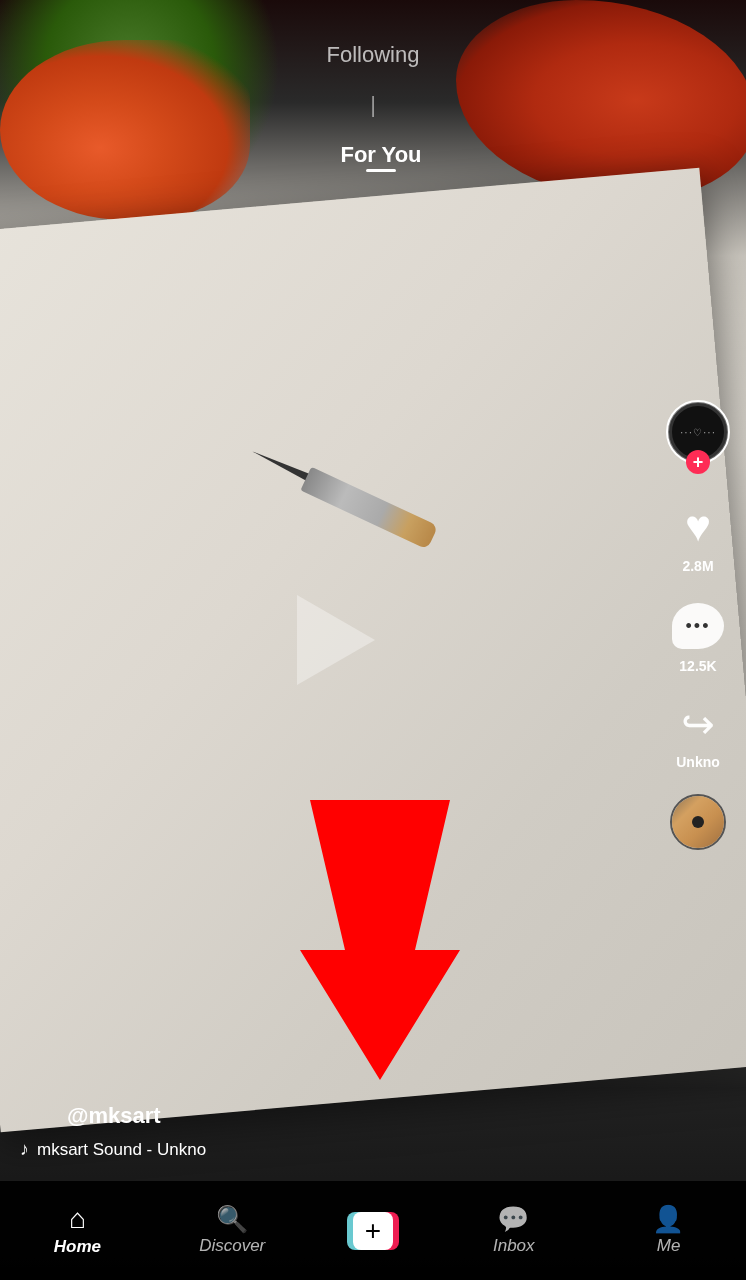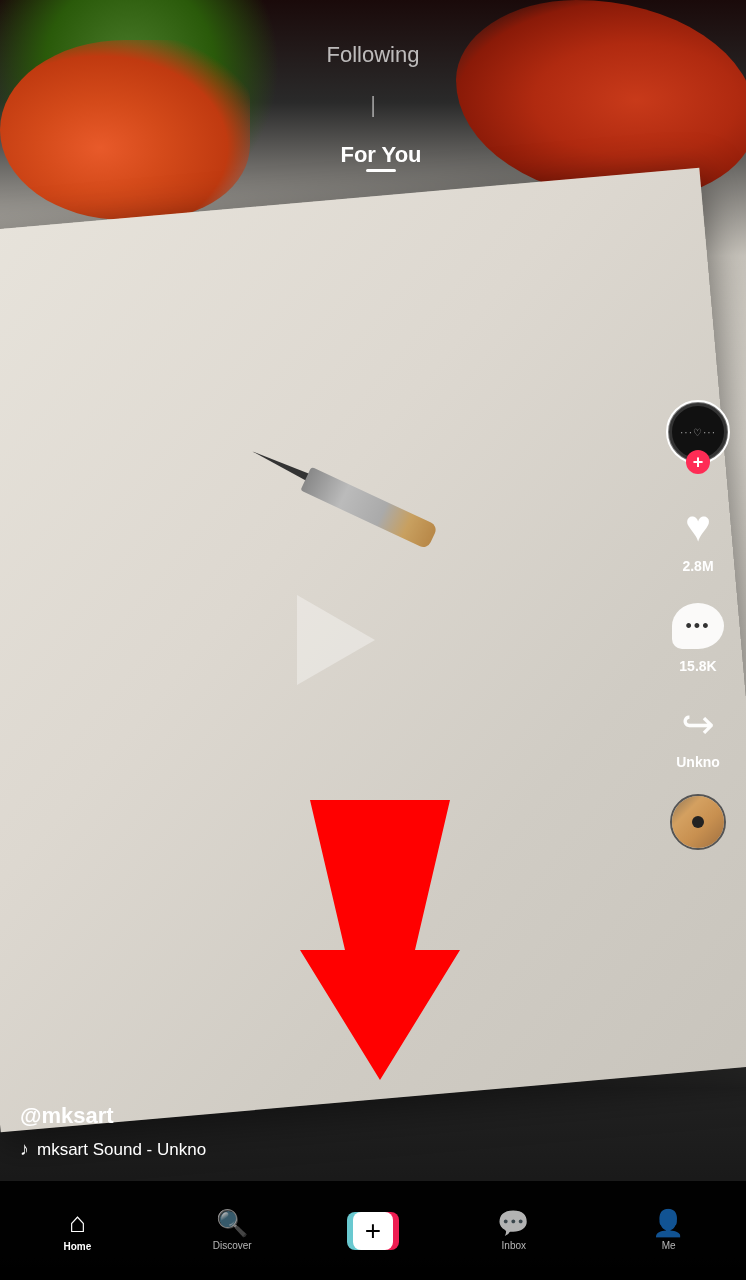--- a/index.html
+++ b/index.html
@@ -353,20 +353,21 @@
       left: 20px;
       right: 90px;
       z-index: 10;
     }
 
     .username {
       color: #fff;
       font-size: 22px;
       font-weight: 700;
       margin-bottom: 10px;
+      margin-left: 47px;
     }
 
     .music-info {
       color: #fff;
       font-size: 17px;
       display: flex;
       align-items: center;
       gap: 8px;
     }
 
@@ -411,22 +412,23 @@
       min-width: 80px;
     }
 
     .nav-icon {
       font-size: 28px;
       line-height: 1;
     }
 
     .nav-label {
       color: #fff;
-      font-size: 10px;
+      font-size: 17px;
       font-weight: 500;
+      font-style: italic;
     }
 
     .nav-item.active .nav-label {
       color: #fff;
       font-weight: 700;
     }
 
     .nav-item:not(.active) .nav-icon,
     .nav-item:not(.active) .nav-label {
       color: rgba(255,255,255,0.7);
@@ -554,21 +556,21 @@
     </div>
     <span class="action-label">2.8M</span>
   </div>
 
   <div class="action-btn">
     <div class="action-icon">
       <div class="comment-bubble">
         <span class="comment-dots">•••</span>
       </div>
     </div>
-    <span class="action-label">15.8K</span>
+    <span class="action-label">12.5K</span>
   </div>
 
   <div class="action-btn">
     <div class="action-icon share-arrow">
       <span class="share-arrow-shape">↪</span>
     </div>
     <span class="action-label">Unkno</span>
   </div>
 
   <div class="music-disc">

